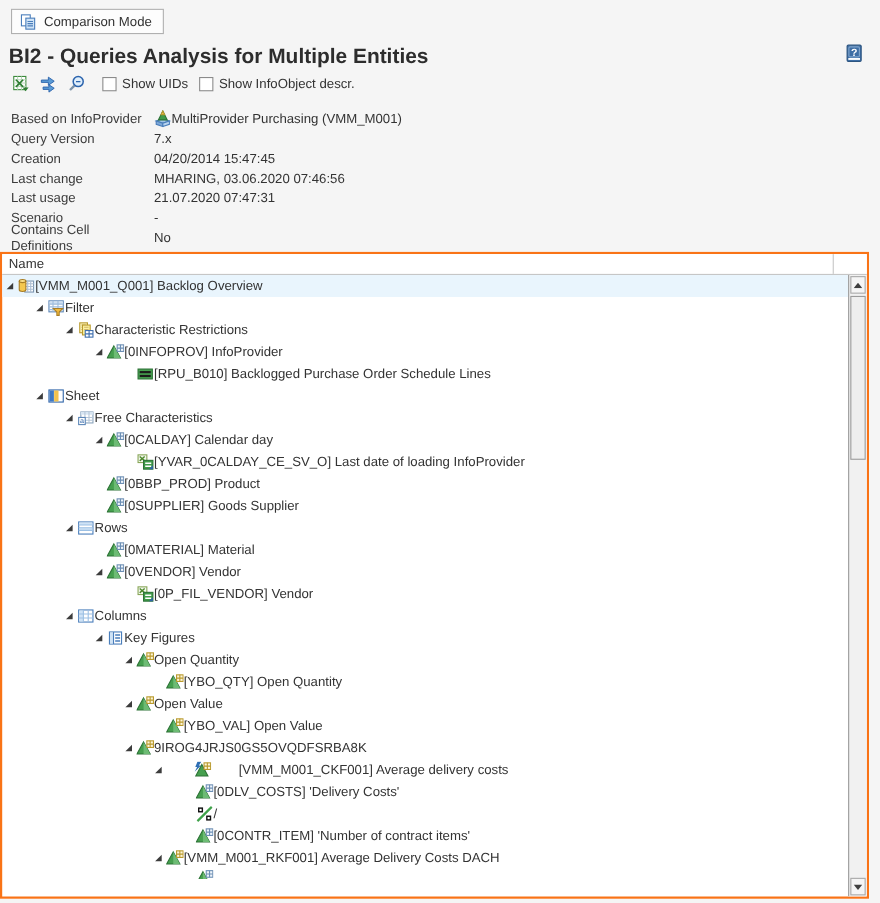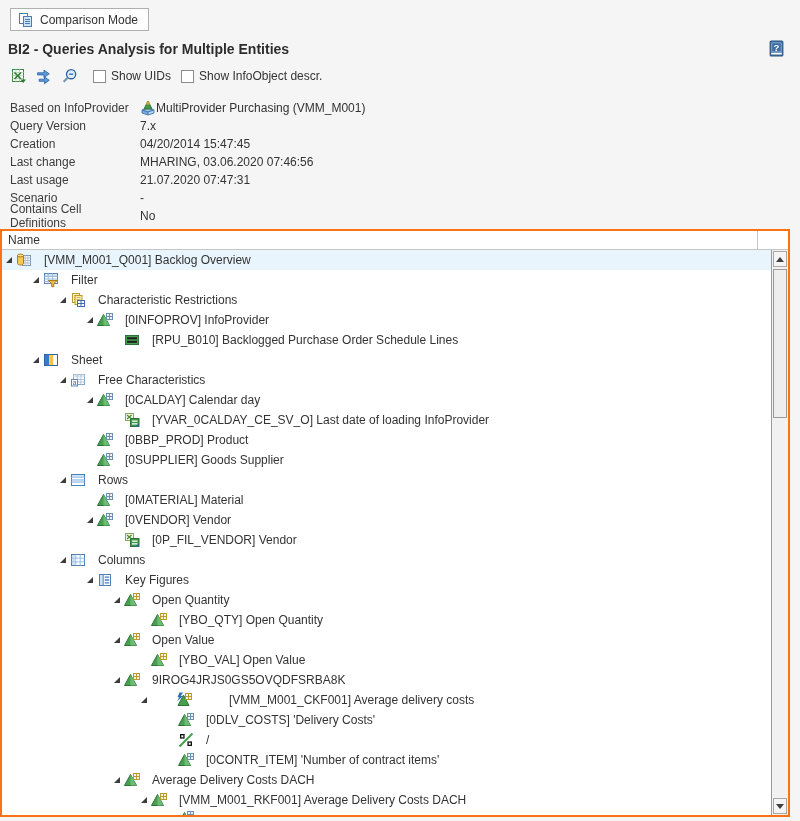--- a/index.html
+++ b/index.html
@@ -11,21 +11,21 @@
     font-size:12px; color:#333;
   }
   .comparison-btn{
     position:absolute; left:10px; top:8px; height:23px;
     background:#fdfdfd; border:1px solid #b0b0b0;
     display:flex; align-items:center; gap:6px; padding:0 10px 0 7px;
     cursor:default; color:#333;
   }
   .page-title{
     position:absolute; left:8px; top:41px;
-    font-size:14px; font-weight:bold; color:#2d2d2d;
+    font-size:19px; font-weight:bold; color:#2d2d2d;
   }
   .help-btn{ position:absolute; left:768px; top:40px; width:18px; height:18px; }
   .toolbar{ position:absolute; left:10px; top:66px; height:20px; display:flex; align-items:center; }
   .tool-icon{ width:18px; height:18px; margin-right:7px; display:inline-flex; align-items:center; justify-content:center; }
   .cb-group{ display:flex; align-items:center; margin-left:10px; }
   .checkbox{
     width:13px; height:13px; background:#fff; border:1px solid #8b8b8b;
     display:inline-block; margin-right:5px;
   }
   .details{ position:absolute; left:10px; top:99px; }
@@ -43,21 +43,21 @@
   }
   .tree-header .name-cell{ flex:1; padding-left:6px; color:#333; }
   .tree-header .spacer-cell{ width:31px; height:100%; border-left:1px solid #c6c6c6; }
   .tree-body{ flex:1; display:flex; overflow:hidden; }
   .tree-rows{ flex:1; overflow:hidden; }
   .tree-row{ height:20px; display:flex; align-items:center; white-space:nowrap; }
   .tree-row.selected{ background:#e9f5fd; }
   .tree-row.partial{ height:9px; overflow:hidden; align-items:flex-start; }
   .arrow-cell{ width:14px; flex:0 0 14px; display:flex; align-items:center; justify-content:center; }
   .icon-cell{ width:16px; height:16px; flex:0 0 16px; display:inline-flex; }
-  .row-label{ padding-left:12px; color:#333; }
+  .row-label{ padding-left:0; color:#333; }
   .scrollbar{
     flex:0 0 17px; border-left:1px solid #9b9b9b; background:#f1f1f1; position:relative;
   }
   .scroll-btn{
     position:absolute; left:1px; width:14px; height:16px;
     background:#f5f5f5; border:1px solid #a8a8a8;
     display:flex; align-items:center; justify-content:center;
   }
   .scroll-btn.up{ top:1px; }
   .scroll-btn.down{ bottom:1px; }
@@ -553,36 +553,20 @@
           <span class="icon-cell">
             <svg width="16" height="16" viewBox="0 0 16 16">
               <polygon points="6.5,2.5 12.5,13.5 0.5,13.5" fill="#46a04f" stroke="#2d7337"></polygon>
               <polygon points="6.5,2.5 12.5,13.5 6.5,13.5" fill="#6dbb74" stroke="none"></polygon>
               <rect x="9.5" y="1.5" width="6" height="6" fill="#eef4fb" stroke="#6d8fb4"></rect>
               <path d="M9.5 4.5 h6 M12.5 1.5 v6" stroke="#6d8fb4" stroke-width="1" fill="none"></path>
             </svg>
           </span>
           <span class="row-label">[0CONTR_ITEM] 'Number of contract items'</span>
         </div>
-        <div class="tree-row" style="padding-left: 108px;">
-          <span class="arrow-cell">
-            <svg width="10" height="10" viewBox="0 0 10 10">
-              <polygon points="8,2 8,8 2,8" fill="#3c3c3c"></polygon>
-            </svg>
-          </span>
-          <span class="icon-cell">
-            <svg width="16" height="16" viewBox="0 0 16 16">
-              <polygon points="6.5,2.5 12.5,13.5 0.5,13.5" fill="#46a04f" stroke="#2d7337"></polygon>
-              <polygon points="6.5,2.5 12.5,13.5 6.5,13.5" fill="#6dbb74" stroke="none"></polygon>
-              <rect x="9.5" y="1.5" width="6" height="6" fill="#fdf6d8" stroke="#b99a2e"></rect>
-              <path d="M9.5 4.5 h6 M12.5 1.5 v6" stroke="#b99a2e" stroke-width="1" fill="none"></path>
-            </svg>
-          </span>
-          <span class="row-label">Average Delivery Costs DACH</span>
-        </div>
         <div class="tree-row" style="padding-left: 135px;">
           <span class="arrow-cell">
             <svg width="10" height="10" viewBox="0 0 10 10">
               <polygon points="8,2 8,8 2,8" fill="#3c3c3c"></polygon>
             </svg>
           </span>
           <span class="icon-cell">
             <svg width="16" height="16" viewBox="0 0 16 16">
               <polygon points="6.5,2.5 12.5,13.5 0.5,13.5" fill="#46a04f" stroke="#2d7337"></polygon>
               <polygon points="6.5,2.5 12.5,13.5 6.5,13.5" fill="#6dbb74" stroke="none"></polygon>

